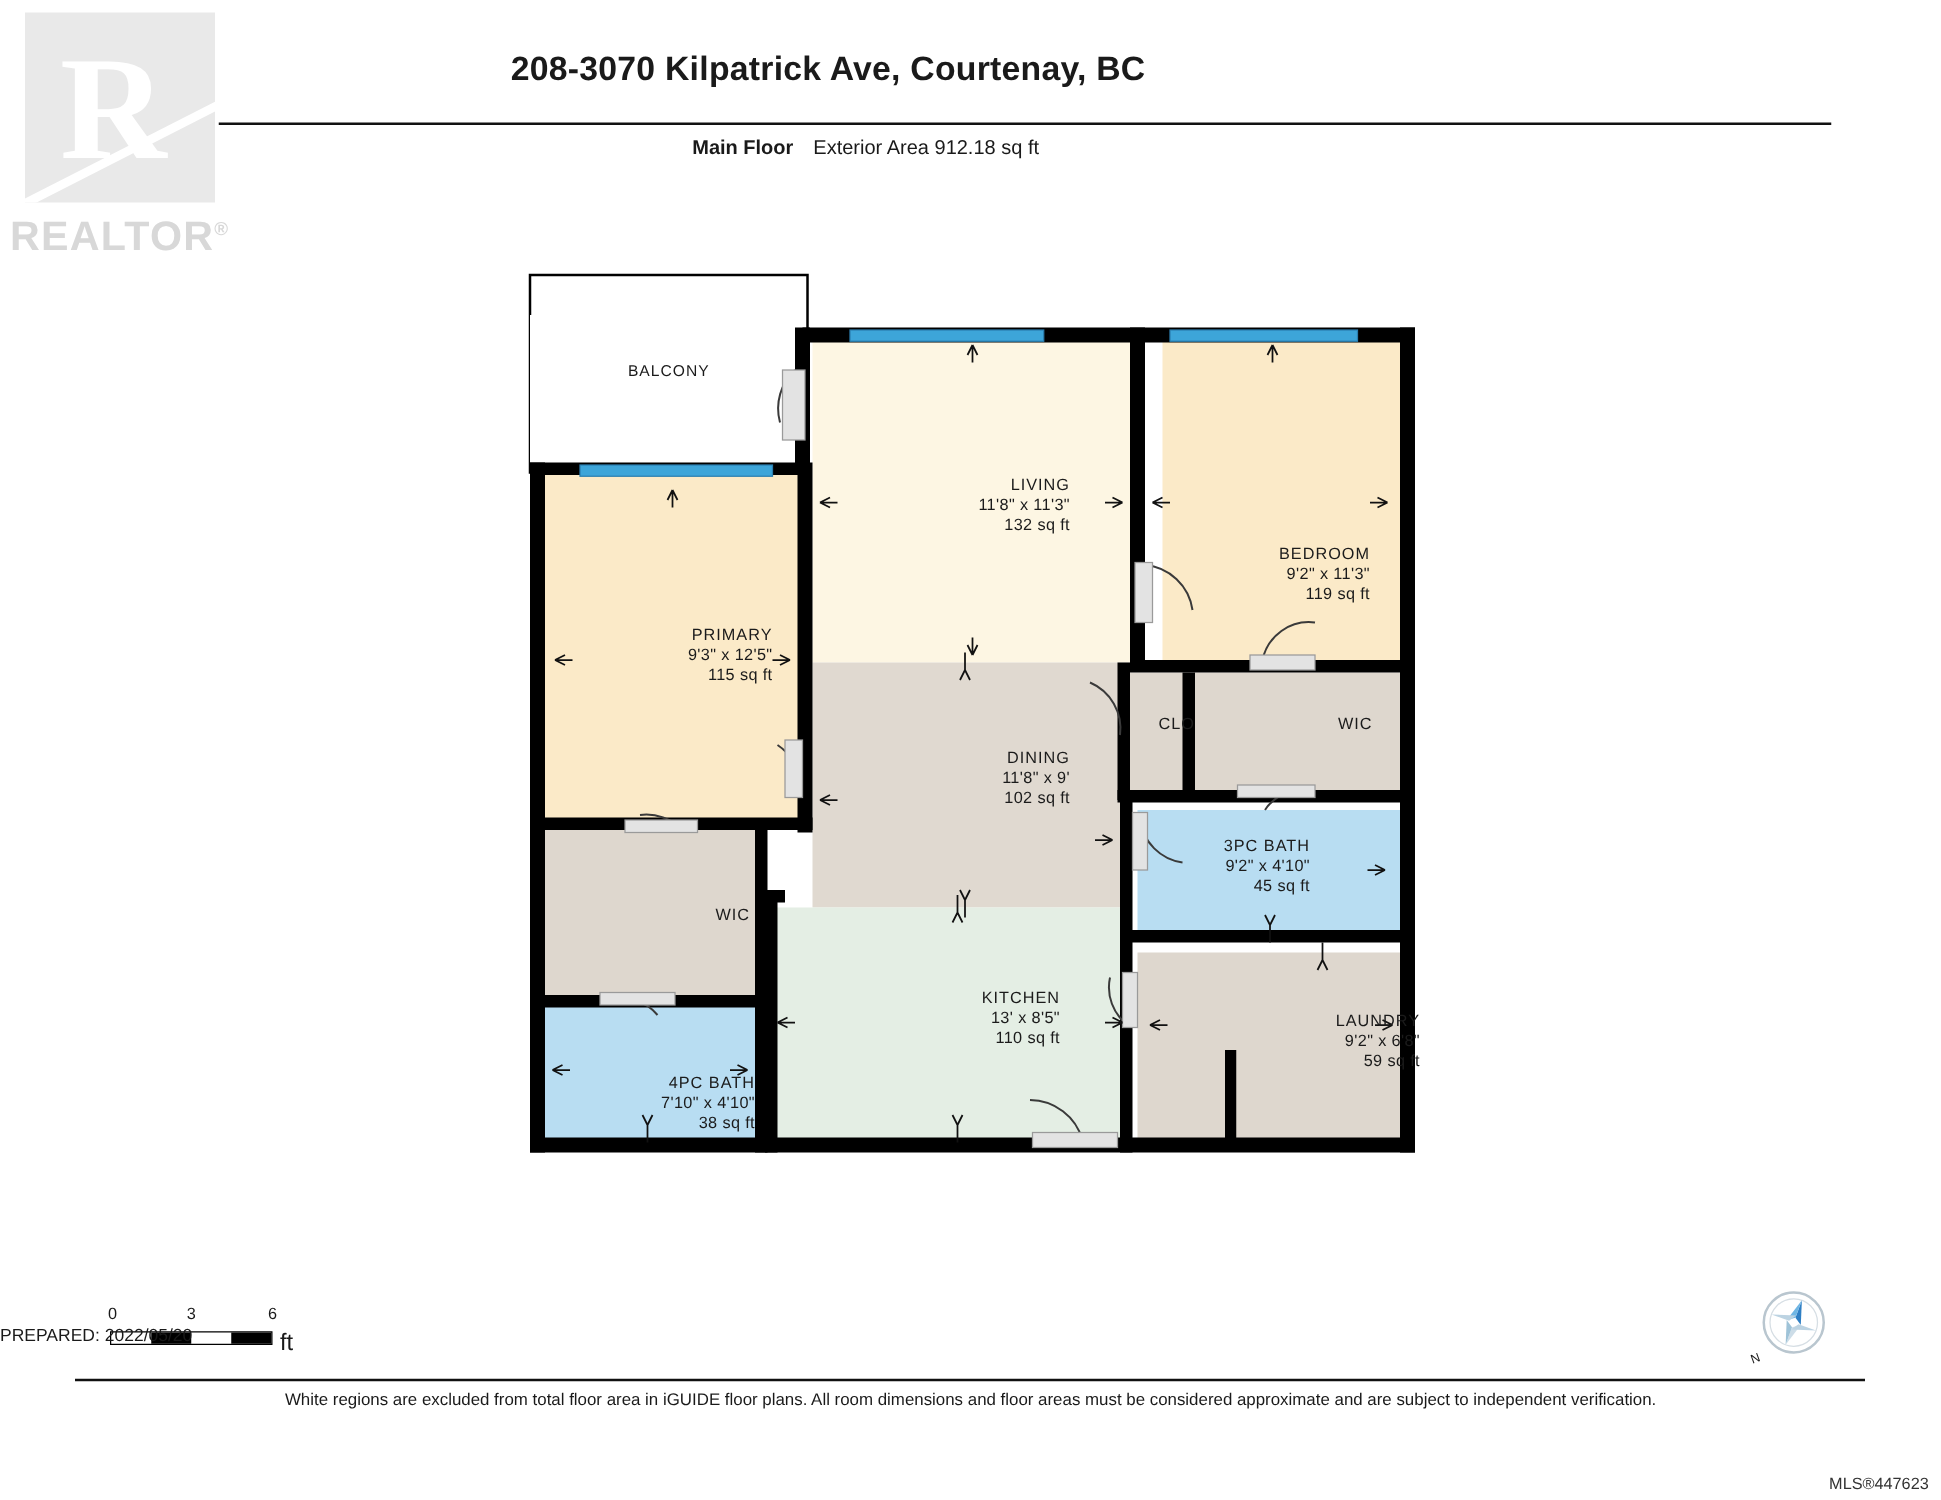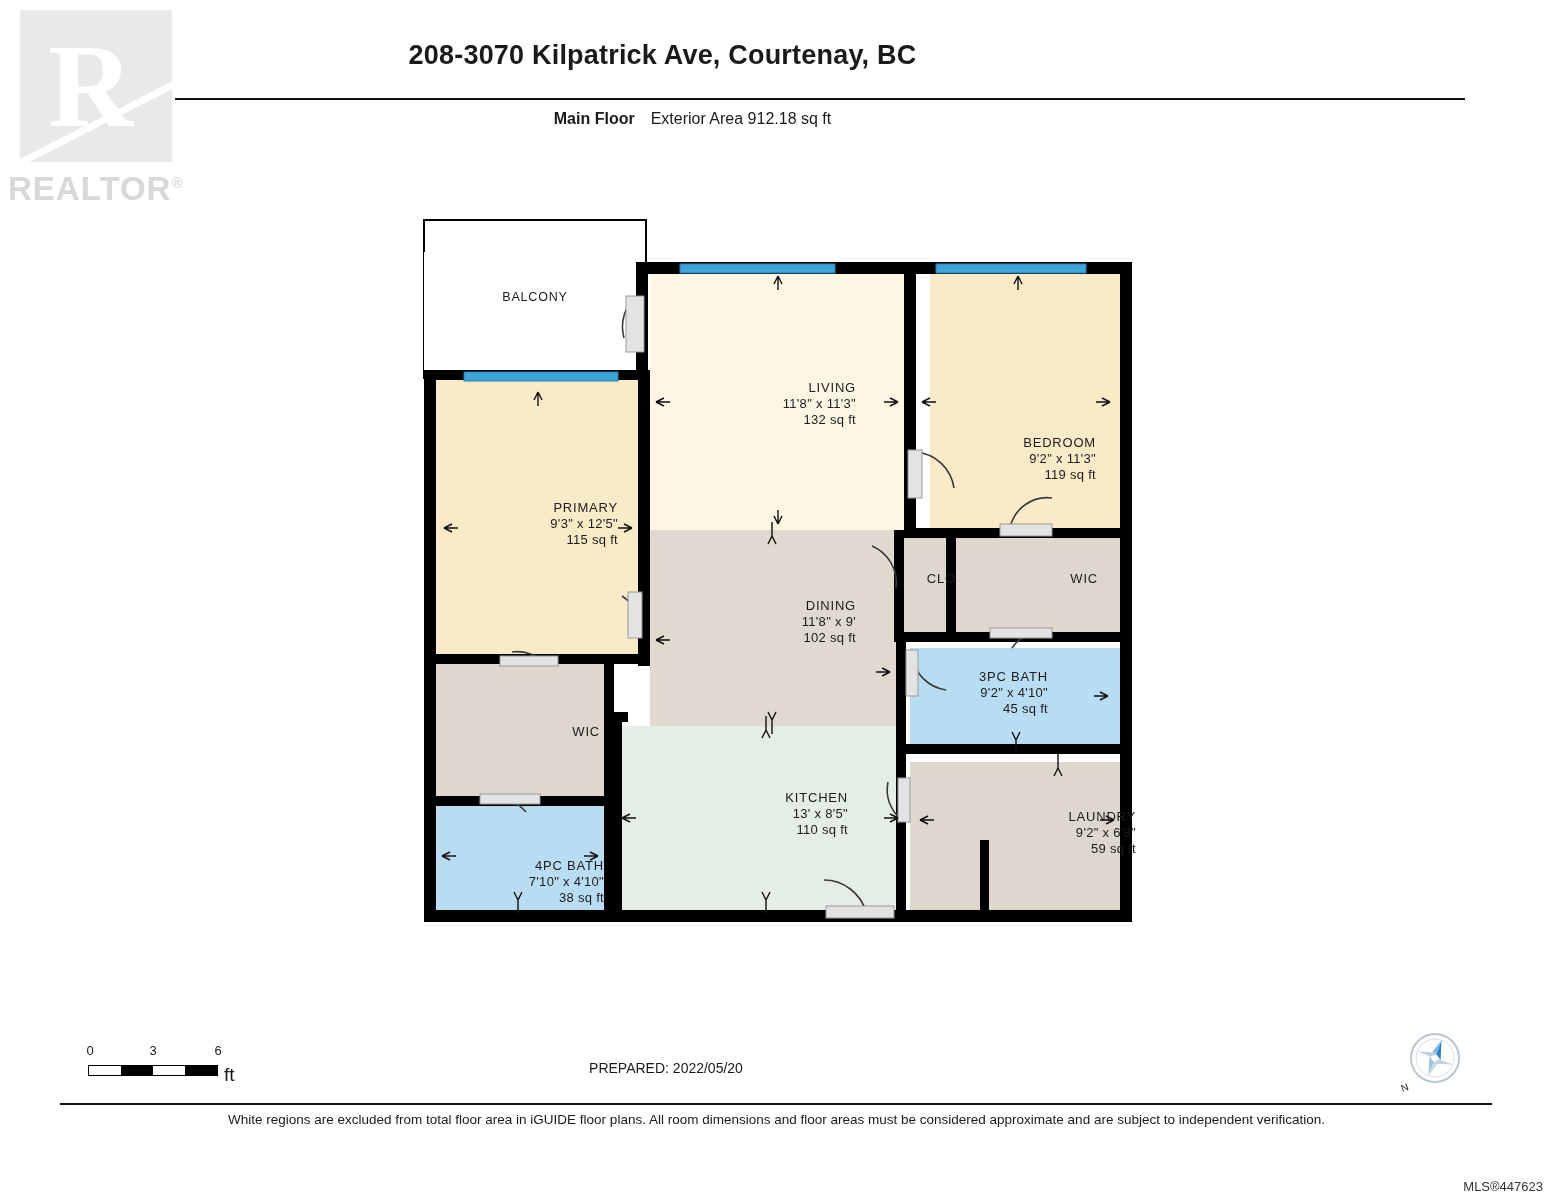--- a/index.html
+++ b/index.html
@@ -144,24 +144,23 @@
     position: absolute;
     font-size: 13px;
     transform: translateX(-50%);
   }
   #scalebar .bar { position: absolute; left: 0; top: 22px; width: 130px; height: 11px; border: 1px solid #000; box-sizing: border-box; background: #fff; }
   #scalebar .bar i { position: absolute; top: 0; height: 9px; background: #000; display: block; }
   #scalebar .unit { position: absolute; left: 136px; top: 21px; font-size: 19px; }
 
   #prepared {
     position: absolute;
-    left: 16px;
+    left: 0;
     top: 1060px;
     width: 1300px;
-    text-align: center;
     font-size: 14px;
   }
 
   #compass { position: absolute; left: 1400px; top: 1030px; width: 70px; height: 72px; }
   #compass .nlabel { position: absolute; left: 1px; top: 52px; font-size: 10px; transform: rotate(-20deg); }
 
   #footer-rule { position: absolute; left: 60px; top: 1103px; width: 1432px; height: 2px; background: #111; }
   #disclaimer {
     position: absolute;
     left: 0;

